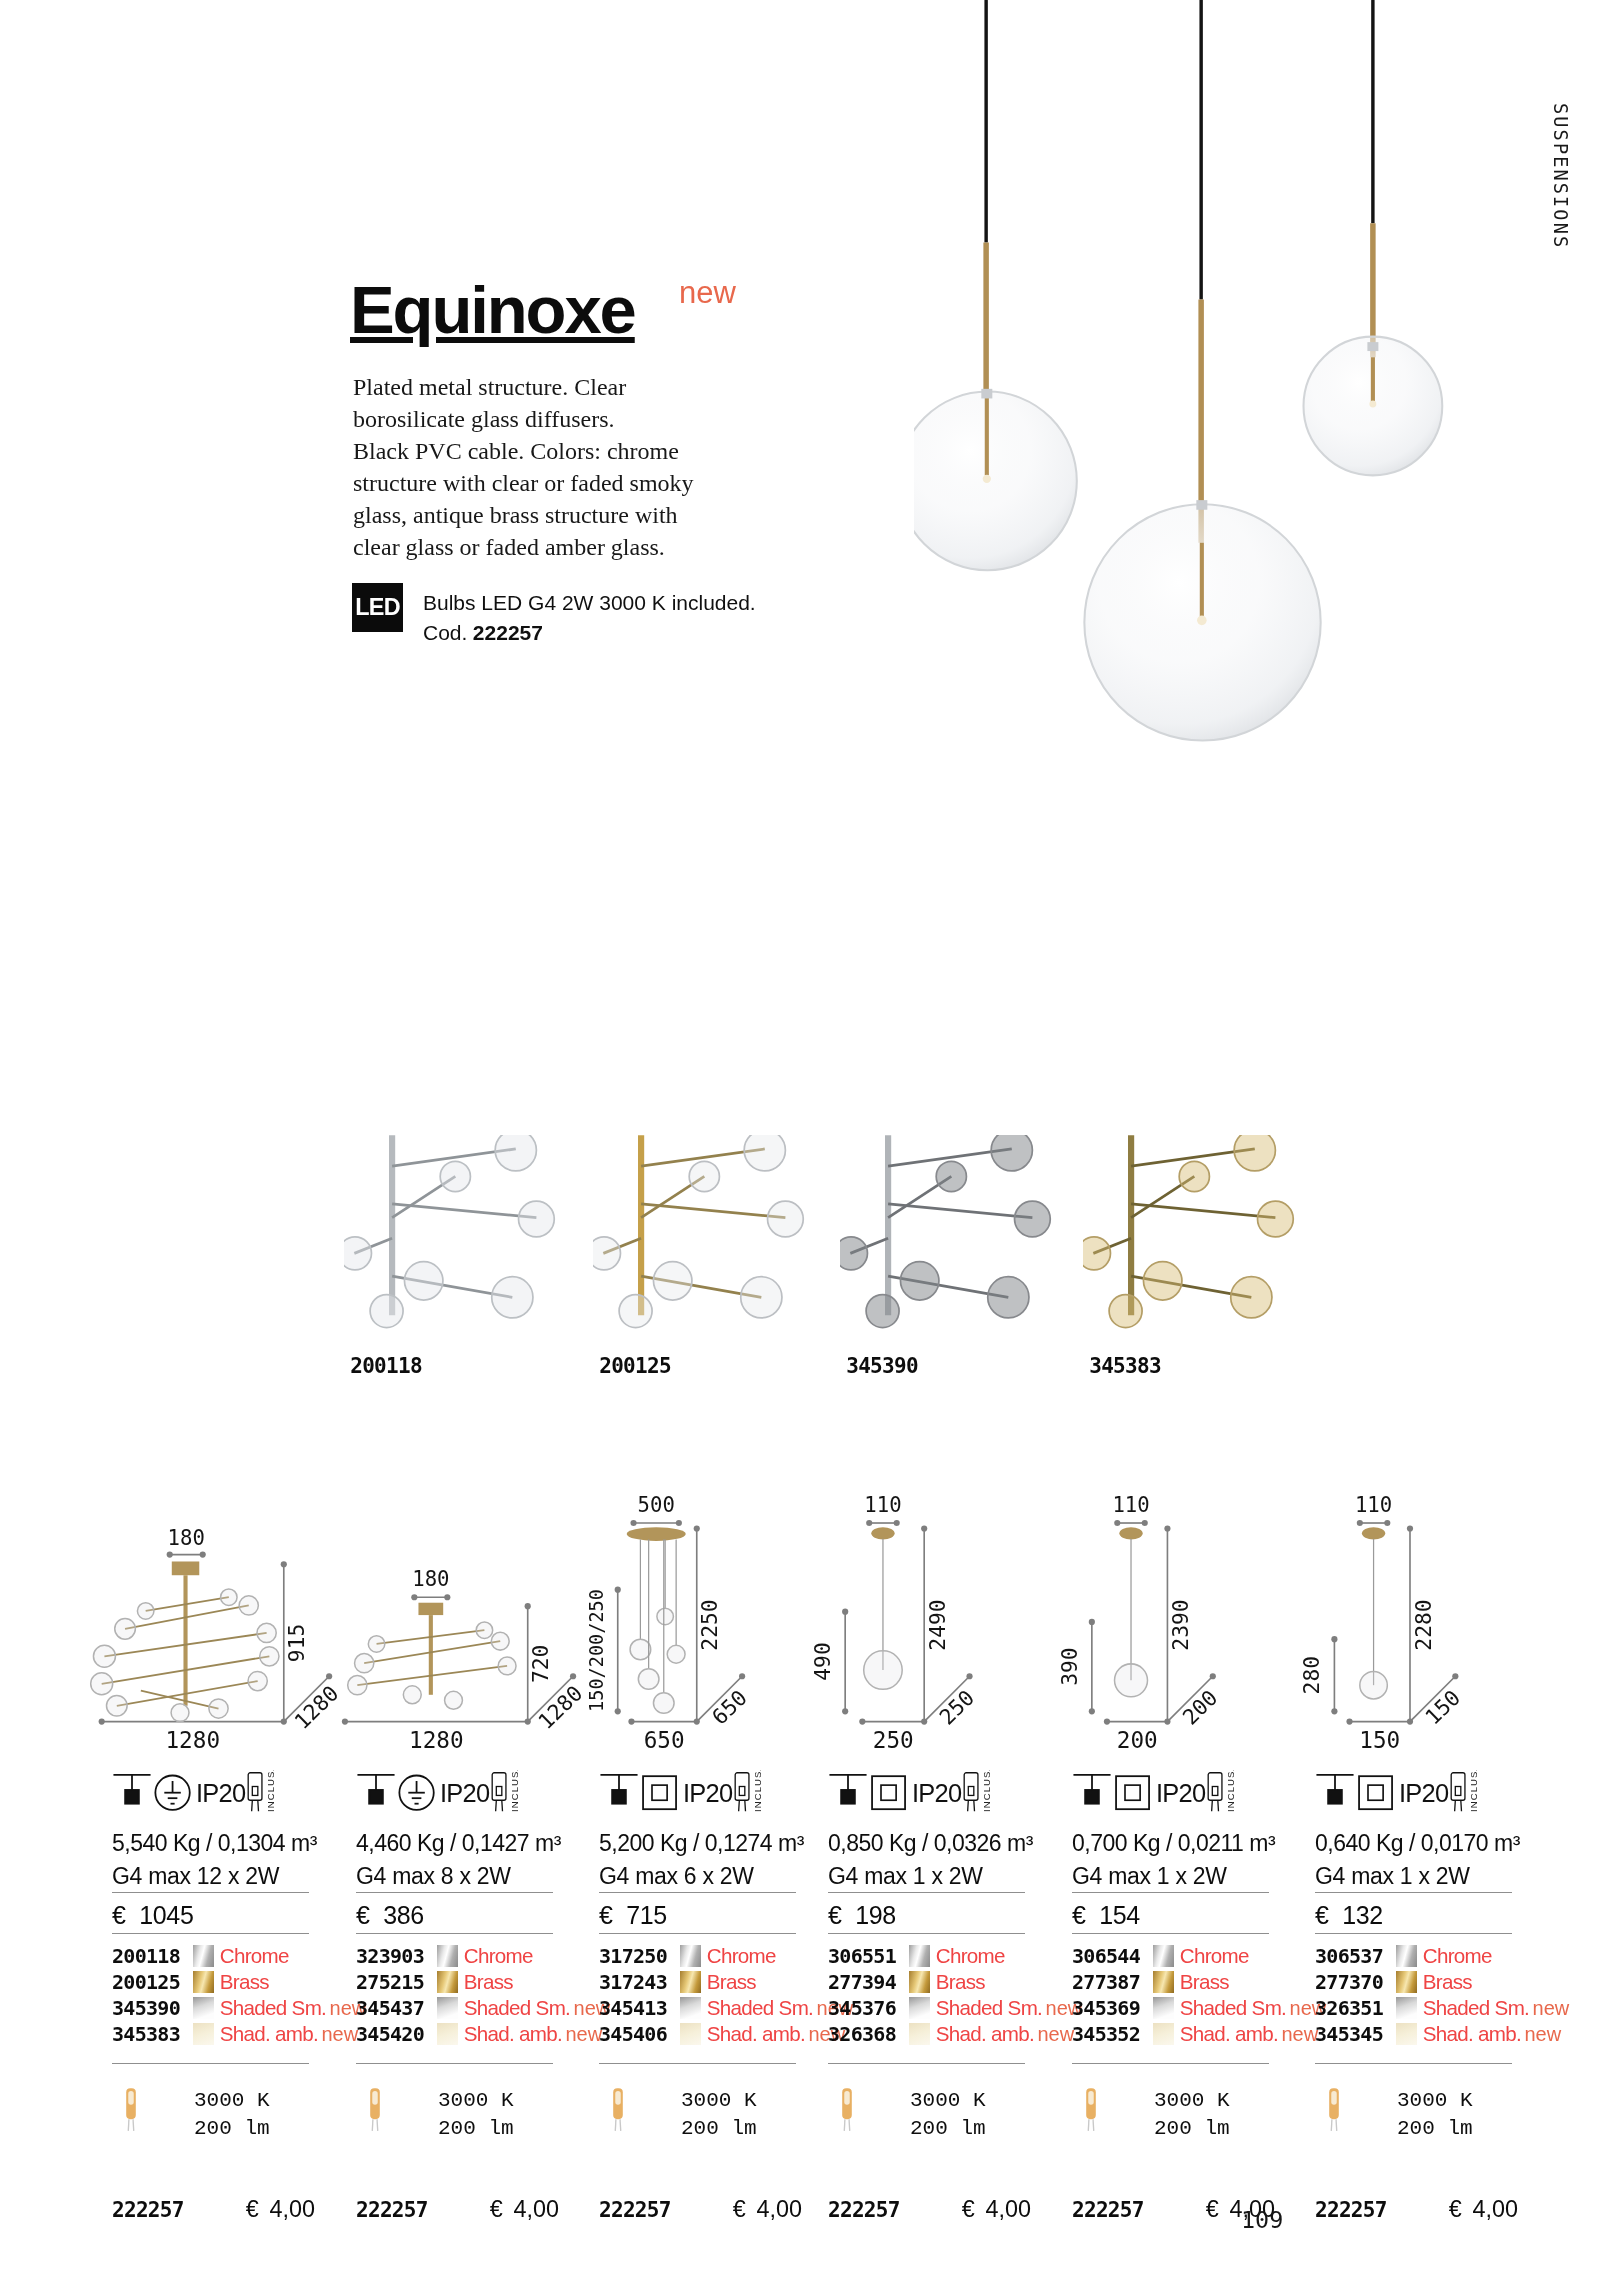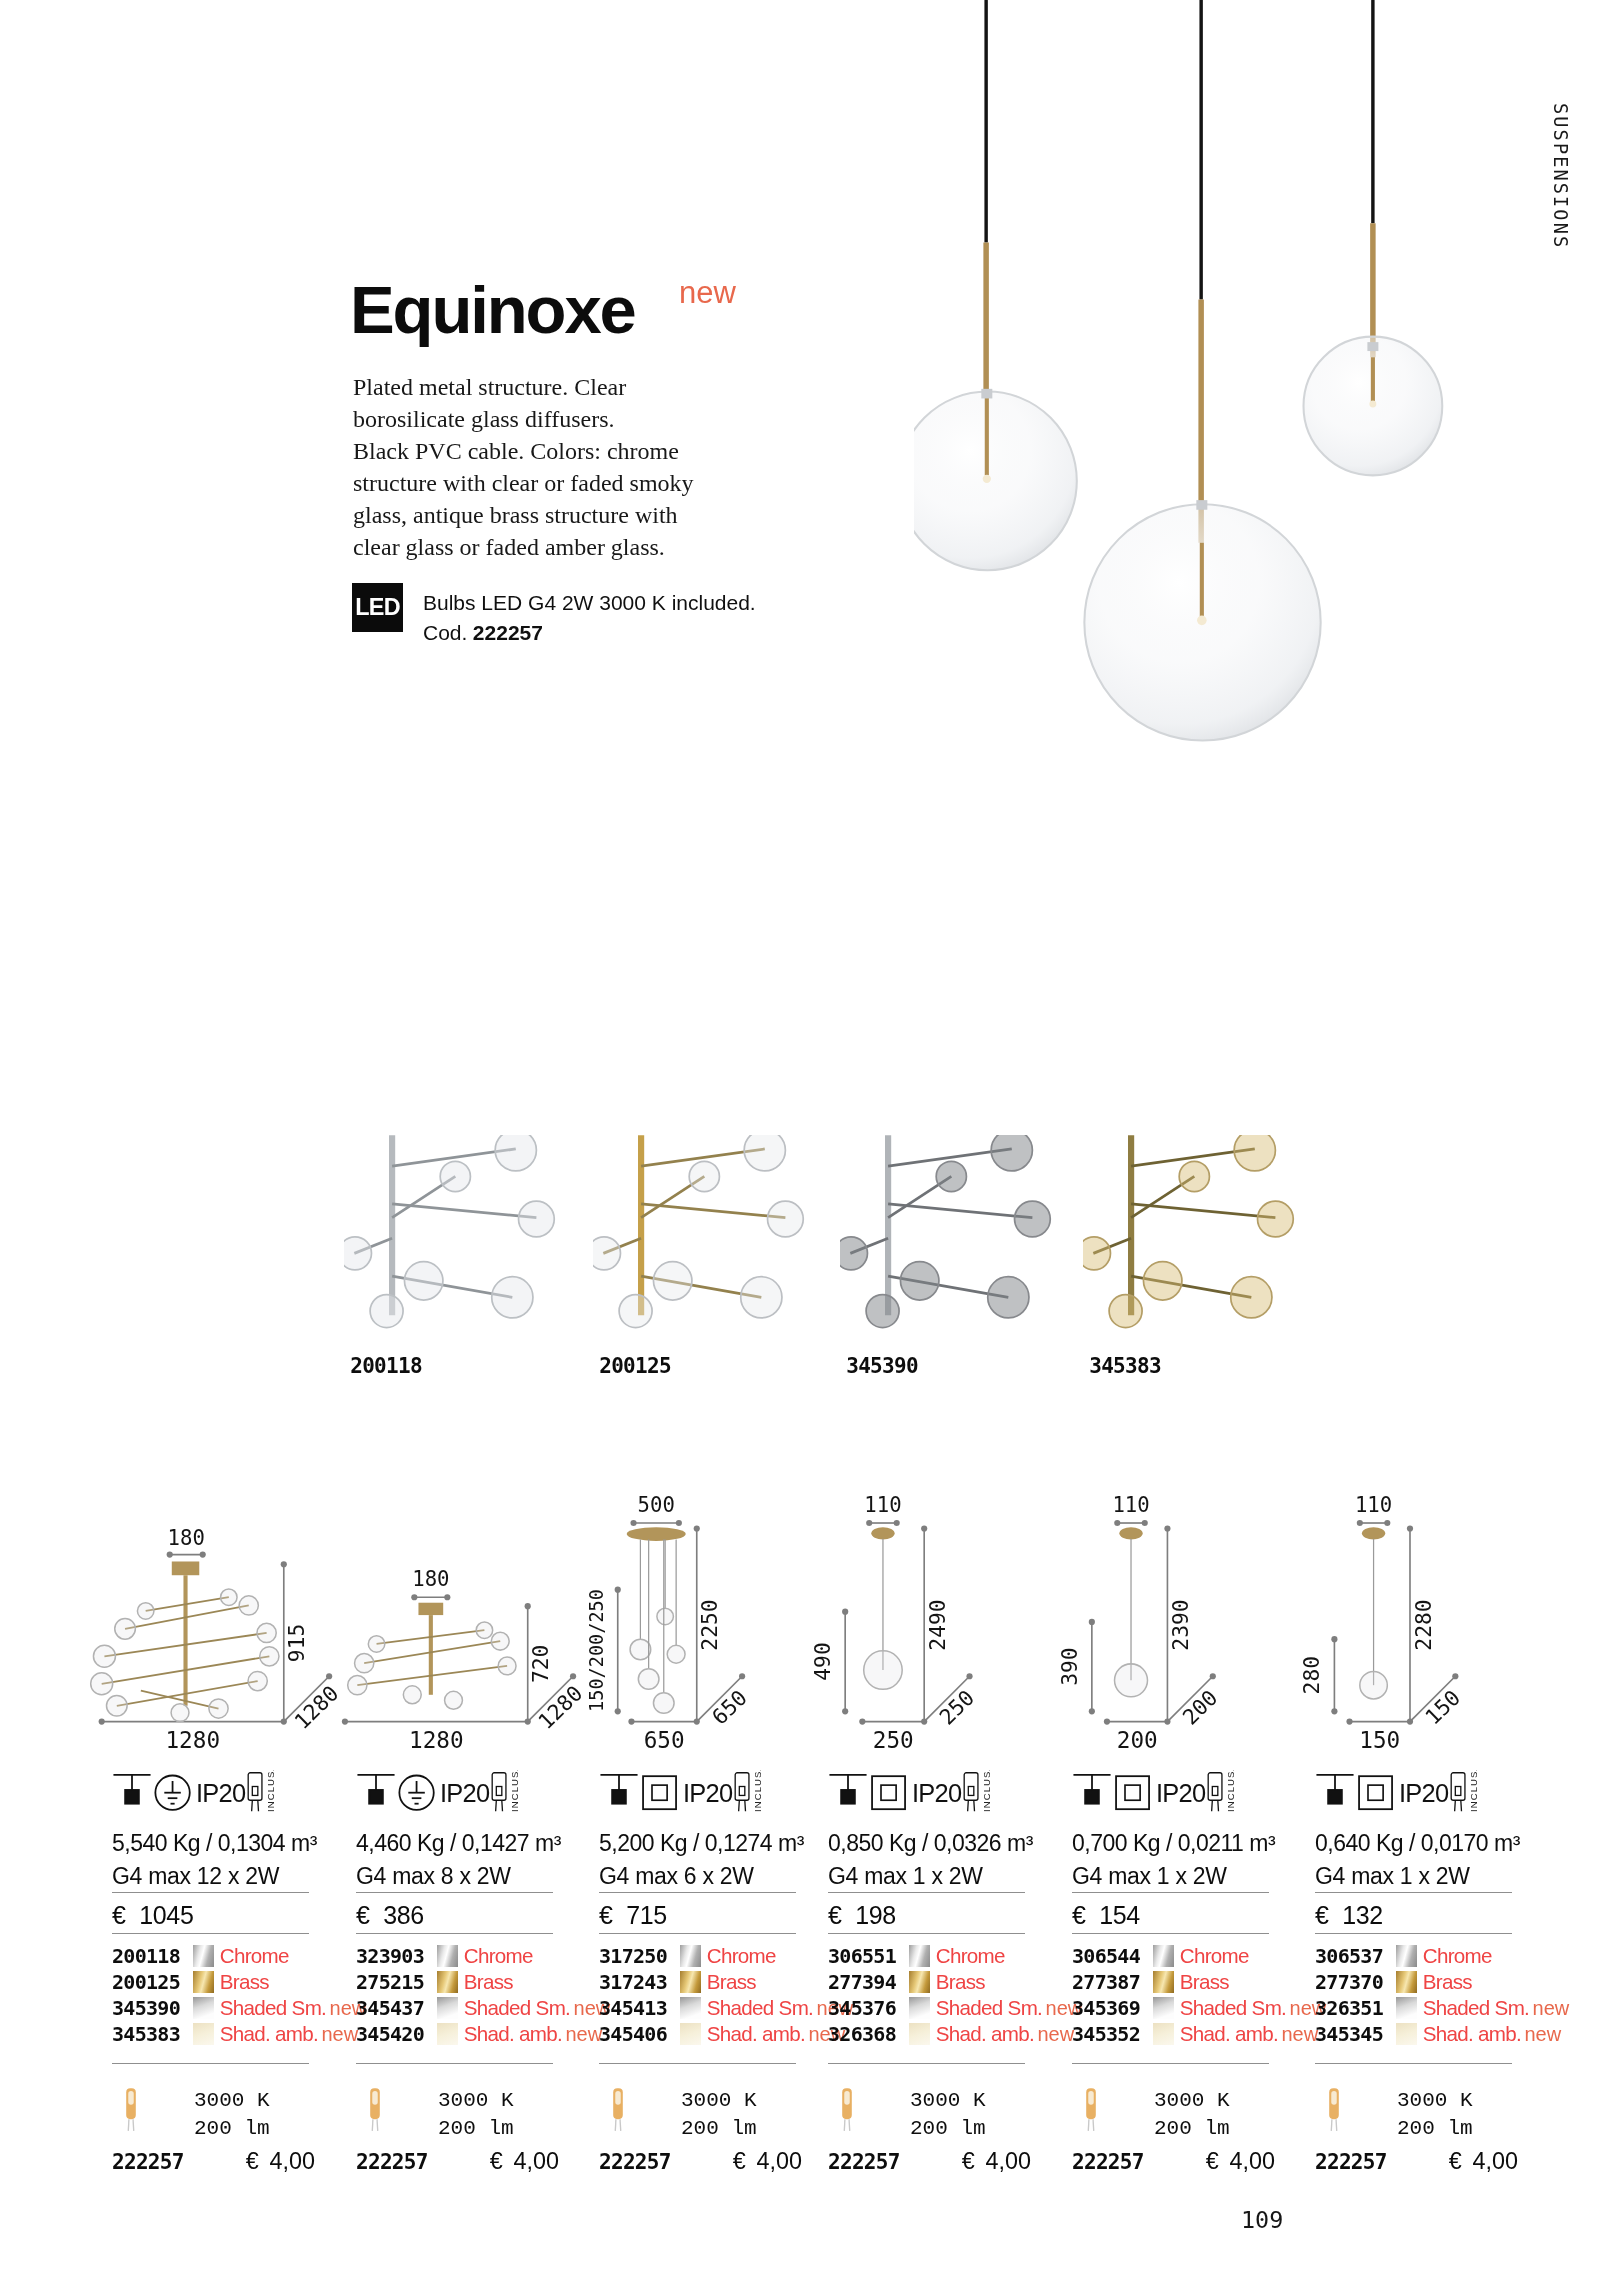--- a/index.html
+++ b/index.html
@@ -2,21 +2,21 @@
 <html style="font-size:11px"><head>
 <meta charset="utf-8">
 <style>
   html,body{margin:0;padding:0;background:#ffffff;}
   #page{position:relative;width:1623px;height:2273px;background:#ffffff;overflow:hidden;
         font-family:"Liberation Sans",sans-serif;color:#111;}
   
   #side-label{position:absolute;left:1550px;top:103px;writing-mode:vertical-rl;
       font-family:"DejaVu Sans Mono",monospace;font-size:18.6px;letter-spacing:2.1px;color:#191919;}
   #title{position:absolute;left:350px;top:271px;font-size:67px;font-weight:bold;
-      letter-spacing:-2.1px;color:#0c0c0c;}
+      letter-spacing:-2.1px;color:#0c0c0c;text-decoration:underline;}
   #new-sup{position:absolute;left:679px;top:275px;font-size:31px;font-weight:normal;}
   #description{position:absolute;left:353px;top:371px;width:481px;
       font-family:"Liberation Serif",serif;font-size:24px;line-height:32px;color:#181818;}
   #led-badge{position:absolute;left:352px;top:583px;width:51px;height:49px;background:#0b0b0b;
       color:#fff;display:flex;align-items:center;justify-content:center;
       font-size:23.4px;font-weight:bold;letter-spacing:-0.7px;}
   #bulb-note{position:absolute;left:423px;top:588px;font-size:21px;line-height:29.5px;color:#101010;}
   #bulb-note .code{font-weight:bold;margin-left:5.5px;}
   
   #hero{position:absolute;left:914px;top:0;}
@@ -46,21 +46,21 @@
   .sw-smoke{background:linear-gradient(160deg,#969696 0%,#d9d9d9 40%,#fdfdfd 80%);}
   .sw-amber{background:linear-gradient(160deg,#ece1c2 0%,#f6f0da 50%,#fbf8ee 100%);}
   .vfinish{font-size:20.6px;letter-spacing:-0.7px;margin-right:3.4px;white-space:nowrap;color:#ef4444;}
   .vnew{font-size:20px;white-space:nowrap;}
   .accent{color:#E8684C;}
   .bulb-info{top:328px;width:242px;height:55px;}
   .bulb-img{position:absolute;left:8.2px;top:0;}
   .bulb-text{position:absolute;left:82px;top:0;font-size:21px;line-height:27.5px;color:#0e0e0e;font-family:Liberation Mono, monospace;}
   .bulb-row{top:389px;width:203px;display:flex;justify-content:space-between;align-items:baseline;}
   .bcode{font-family:"DejaVu Sans Mono",monospace;font-weight:bold;font-size:21px;letter-spacing:-0.7px;color:#0d0d0d;}
-  .bprice{font-size:23.4px;word-spacing:4.1px;color:#0c0c0c;}
+  .bprice{font-size:23.4px;word-spacing:4.1px;color:#0c0c0c;margin-top:48px;}
   #page-number{position:absolute;left:1241px;top:2206px;font-family:"DejaVu Sans Mono",monospace;
       font-size:23.4px;color:#161616;}
 </style>
 </head>
 <body>
 
 <div id="page">
 
   <div id="side-label">SUSPENSIONS</div>
 

